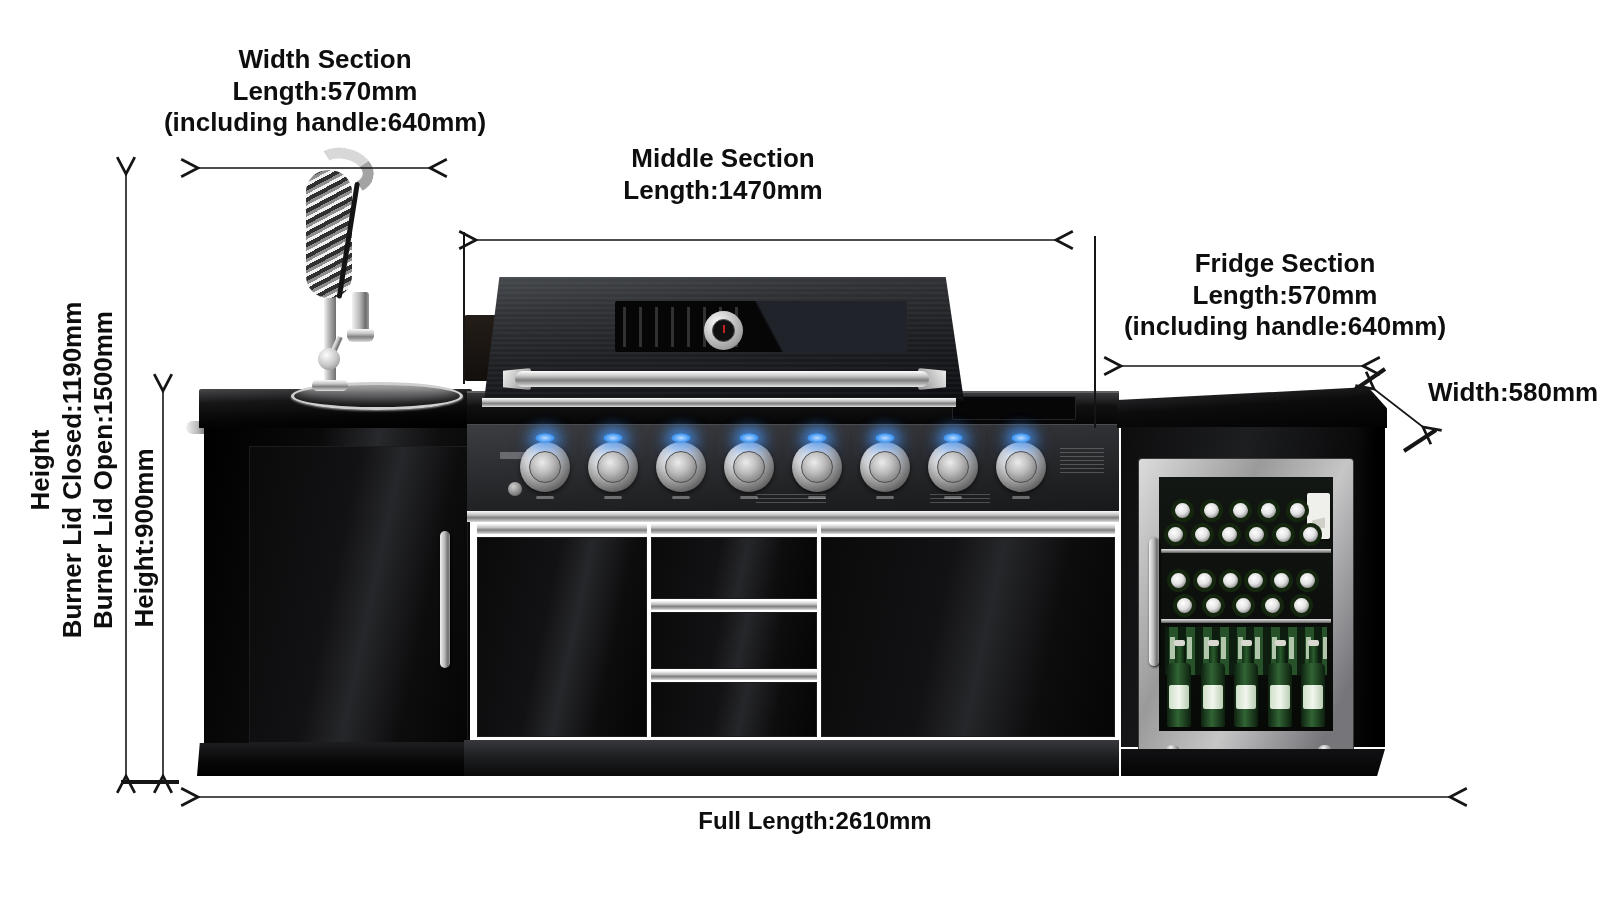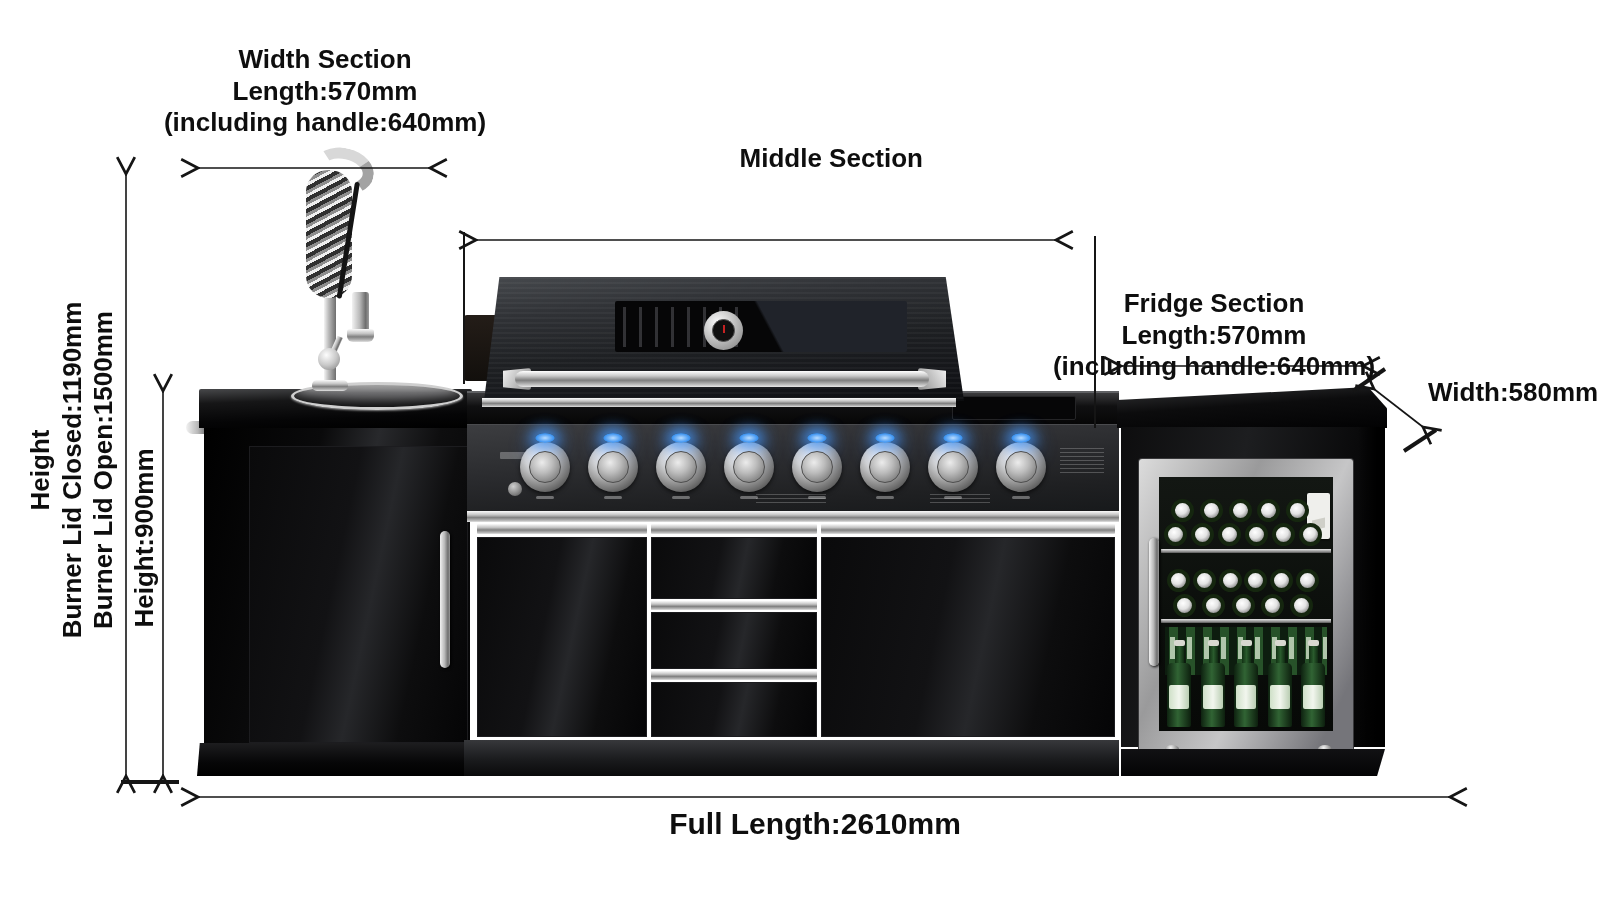--- a/index.html
+++ b/index.html
@@ -3,21 +3,21 @@
 <meta charset="utf-8">
 <style>
   html,body{margin:0;padding:0;background:#fff;}
   .stage{position:relative;width:1599px;height:906px;background:#fff;overflow:hidden;
          font-family:"Liberation Sans",sans-serif;}
   .abs{position:absolute;}
   
   .lbl{position:absolute;font-weight:bold;color:#0e0e0e;text-align:center;line-height:1.22;font-size:26px;}
   .lbl .ln{white-space:nowrap;}
   .lbl-rot{transform:rotate(-90deg);transform-origin:50% 50%;}
-  .lbl-full{font-size:30px;}
+  .lbl-full{font-size:24px;}
   .lbl-width{text-align:left;}
   
   .counter{background:linear-gradient(178deg,#47484a 0%,#161617 30%,#050506 70%,#000);border-radius:2px 2px 0 0;}
   .door-face{background:linear-gradient(102deg,#0a0a0b 0%,#121214 40%,#26272a 55%,#0d0d0e 75%,#050506 100%);border:1px solid #1c1c1f;box-sizing:border-box;}
   .steel{background:linear-gradient(180deg,#fafafa,#c4c4c4 35%,#808080 60%,#b5b5b5 85%,#e2e2e2);}
   .steel-v{background:linear-gradient(90deg,#f2f2f2,#b9b9b9 45%,#6e6e6e 80%,#9c9c9c);}
   
   .coil{background:repeating-linear-gradient(-28deg,#efefef 0 3px,#8d8d8d 3px 6px,#303030 6px 10px);border-radius:22px;}
   .sinkbowl{border-radius:50%;border:3px solid #cfcfcf;background:linear-gradient(#aeaeae,#6f6f71 35%,#333335);
             box-shadow:inset 0 -5px 9px rgba(0,0,0,.65),0 1px 2px rgba(255,255,255,.5);box-sizing:border-box;}
@@ -272,25 +272,26 @@
     <line x1="121" y1="782" x2="179" y2="782" stroke="#151515" stroke-width="4"></line>
     <line x1="198" y1="797" x2="1450" y2="797" stroke="#151515" stroke-width="1.6" marker-start="url(#ah)" marker-end="url(#ah)"></line>
   </svg>
 
   <div class="lbl" style="left:135px;top:44px;width:380px;">
     <div class="ln">Width Section</div>
     <div class="ln">Length:570mm</div>
     <div class="ln">(including handle:640mm)</div>
   </div>
 
-  <div class="lbl" style="left:523px;top:143px;width:400px;text-align:right;">
+  <div class="lbl" style="left:523px;top:143px;width:400px;">
     <div class="ln">Middle Section</div>
-  </div>
-
-  <div class="lbl" style="left:1014px;top:248px;width:400px;margin-top:40px;">
+    <div class="ln">Length:1470mm</div>
+  </div>
+
+  <div class="lbl" style="left:1085px;top:248px;width:400px;">
     <div class="ln">Fridge Section</div>
     <div class="ln">Length:570mm</div>
     <div class="ln">(including handle:640mm)</div>
   </div>
 
   <div class="lbl lbl-width" style="left:1428px;top:377px;width:175px;">
     <div class="ln">Width:580mm</div>
   </div>
 
   <div class="lbl lbl-rot" style="left:-115px;top:420px;width:380px;height:100px;">

